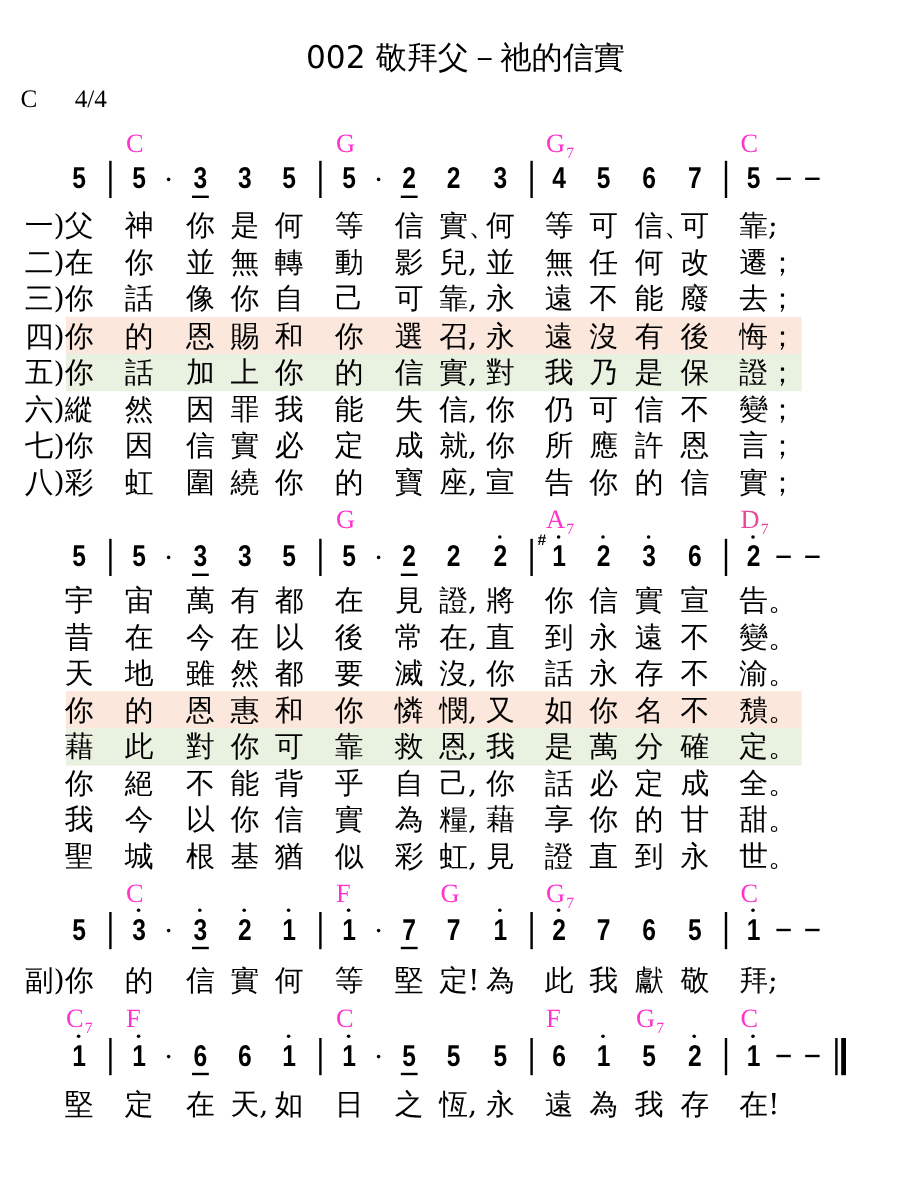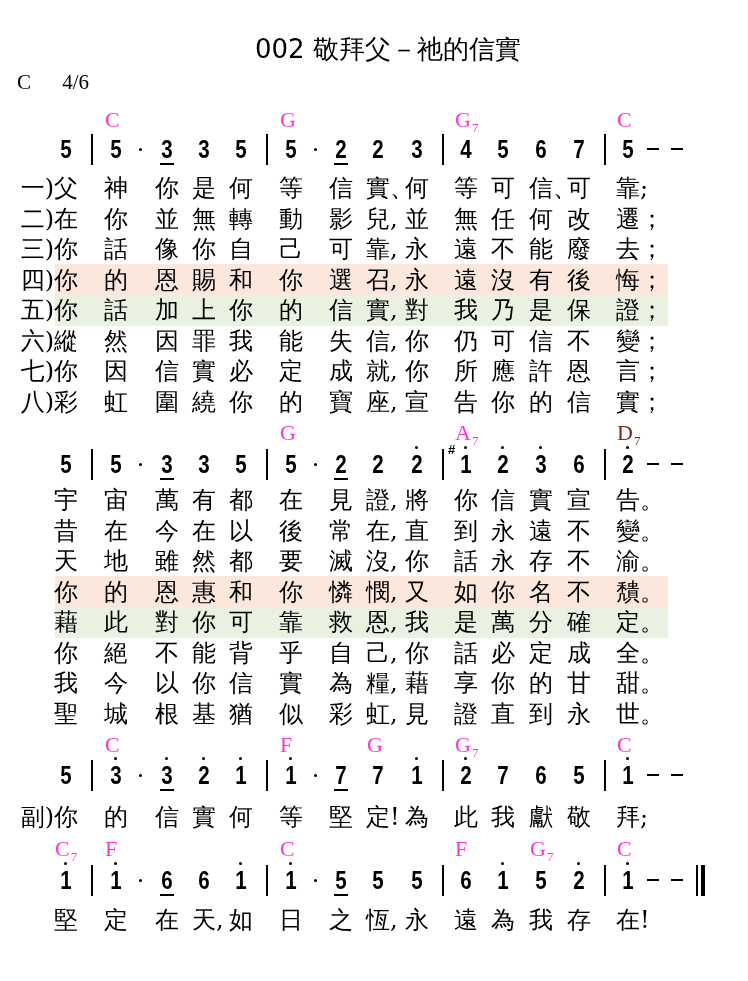--- a/index.html
+++ b/index.html
@@ -22,21 +22,21 @@
     .hl { position: absolute; left: 55px; width: 613px; height: 31px; }
     .lyr { position: absolute; font: 24px "DejaVu Serif", serif; line-height: 26px; white-space: nowrap; }
     .lab { position: absolute; font: 24px "DejaVu Serif", serif; line-height: 26px; white-space: nowrap; text-align: right; width: 40px; }
   </style>
 </head>
 <body>
 
 <div class="title">002 敬拜父－祂的信實</div>
 <div class="key">
   <span>C</span>
-  <span class="ts">4/6</span>
+  <span class="ts">4/4</span>
 </div>
 <div id="score">
     <div>
       <div class="hl" style="top: 264px; background: rgb(251, 231, 220);"></div>
       <div class="hl" style="top: 294.5px; background: rgb(233, 241, 224);"></div>
       <div class="chord" style="left: 105px; top: 108px; color: rgb(255, 51, 204);"><span>C</span></div>
       <div class="chord" style="left: 280px; top: 108px; color: rgb(255, 51, 204);"><span>G</span></div>
       <div class="chord" style="left: 455px; top: 108px; color: rgb(255, 51, 204);"><span>G</span><span class="sub">7</span></div>
       <div class="chord" style="left: 617px; top: 108px; color: rgb(255, 51, 204);"><span>C</span></div>
       <div class="note" style="left: 56px; top: 136px;">
@@ -226,21 +226,21 @@
         <div class="lyr" style="left: 529px; top: 388.5px;">的</div>
         <div class="lyr" style="left: 567px; top: 388.5px;">信</div>
         <div class="lyr" style="left: 616px; top: 388.5px;">實；</div>
       </div>
     </div>
     <div>
       <div class="hl" style="top: 576px; background: rgb(251, 231, 220);"></div>
       <div class="hl" style="top: 606.5px; background: rgb(233, 241, 224);"></div>
       <div class="chord" style="left: 280px; top: 421px; color: rgb(255, 51, 204);"><span>G</span></div>
       <div class="chord" style="left: 455px; top: 421px; color: rgb(255, 51, 204);"><span>A</span><span class="sub">7</span></div>
-      <div class="chord" style="left: 617px; top: 421px; color: #7f1d1d;"><span>D</span><span class="sub">7</span></div>
+      <div class="chord" style="left: 617px; top: 421px; color: #ec4899;"><span>D</span><span class="sub">7</span></div>
       <div class="note" style="left: 56px; top: 451px;">
         <span class="digit">5</span>
       </div>
       <div class="bar" style="left: 91.25px; top: 449px;"></div>
       <div class="note" style="left: 106px; top: 451px;">
         <span class="digit">5</span>
       </div>
       <div class="ddot" style="left: 138.5px; top: 463px;"></div>
       <div class="note" style="left: 157px; top: 451px;">
         <span class="digit">3</span>

